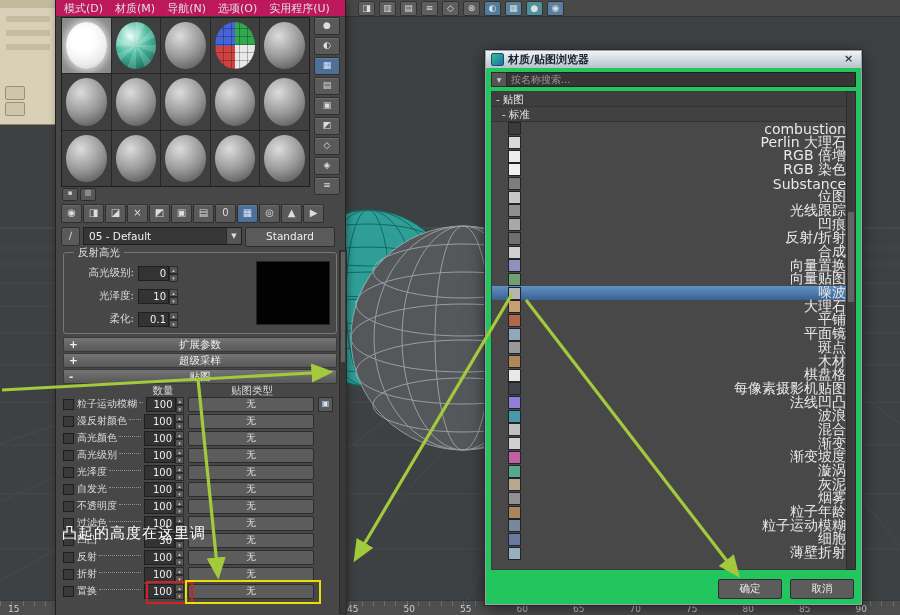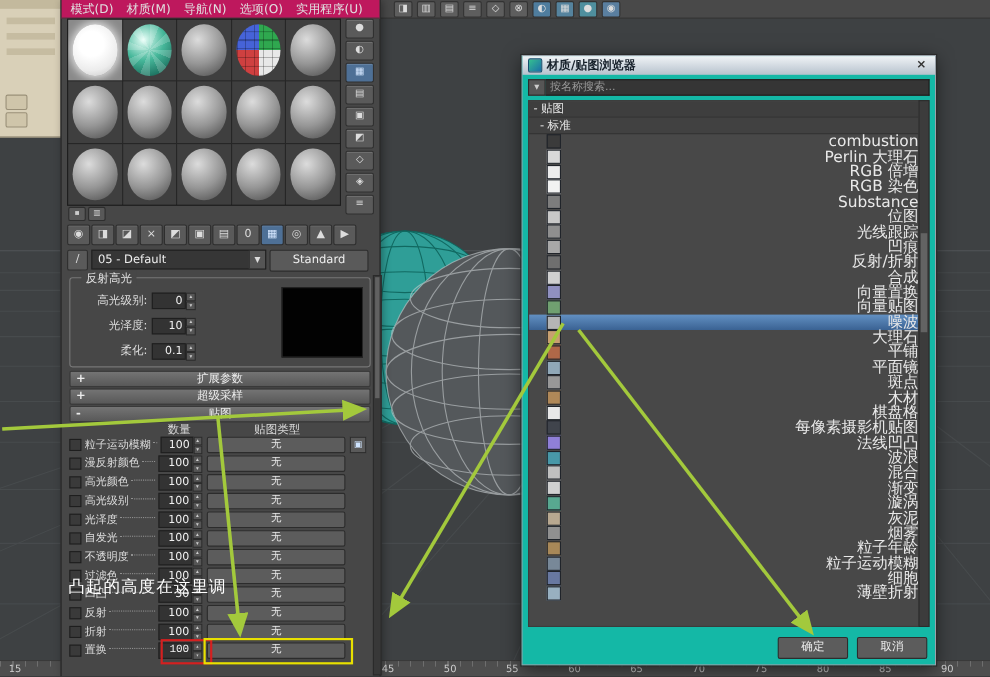--- a/index.html
+++ b/index.html
@@ -89,21 +89,21 @@
   .chk{width:9px;height:9px;background:#3a3a3a;border:1px solid #1e1e1e;margin-right:3px;flex:none;}
   .mlabel{max-width:62px;white-space:nowrap;overflow:hidden;flex:none;}
   .leader{flex:1;border-bottom:1px dotted #909090;margin:0 3px 4px 2px;min-width:4px;}
   .none-btn{width:124px;height:13px;background:#5c5c5c;border:1px solid #2c2c2c;border-radius:2px;
     color:#e8e8e8;font-size:9.5px;line-height:12px;text-align:center;margin-left:4px;flex:none;}
   .lock-btn{position:absolute;left:255px;top:1px;width:13px;height:13px;background:#5a5a5a;
     border:1px solid #2c2c2c;font-size:8px;line-height:12px;text-align:center;color:#cfe4ff;}
   .me-scrollbar{position:absolute;left:283px;top:250px;width:6px;height:362px;background:#383838;border:1px solid #2a2a2a;}
   .me-scrollbar .thumb{margin:1px;width:4px;height:110px;background:#616161;}
   
-  #browser{position:absolute;left:474px;top:50px;width:375px;height:553px;background:#14b8a6;
+  #browser{position:absolute;left:485px;top:50px;width:375px;height:553px;background:#22c55e;
     border:1px solid #99a1aa;outline:1px solid #2a2a2a;z-index:20;
     box-shadow:0 4px 16px rgba(0,0,0,.55);}
   .titlebar{height:17px;background:linear-gradient(#f0f3f6,#b6c2cd);display:flex;align-items:center;
     padding:0 5px;font-size:11px;color:#18222c;font-weight:bold;}
   .logo{width:11px;height:11px;margin-right:4px;background:linear-gradient(135deg,#35c08f,#1b6ea8);
     border:1px solid #15506e;border-radius:2px;flex:none;}
   .tclose{margin-left:auto;width:15px;height:13px;text-align:center;font-size:11px;line-height:12px;color:#333;font-weight:bold;}
   .searchrow{position:absolute;top:21px;left:5px;right:5px;height:15px;display:flex;}
   .search-dd{width:14px;background:#565656;border:1px solid #2b2b2b;color:#ccc;font-size:6px;
     text-align:center;line-height:14px;flex:none;}
@@ -487,21 +487,21 @@
           <div class="chk"></div>
           <div class="mlabel">折射</div>
           <div class="leader"></div>
           <div class="num-field">100</div>
           <div class="spin">
             <span>▴</span>
             <span>▾</span>
           </div>
           <div class="none-btn">无</div>
         </div>
-        <div class="map-row" style="top: 583px; font-family: Liberation Mono, monospace;">
+        <div class="map-row" style="top: 583px;">
           <div class="chk"></div>
           <div class="mlabel">置换</div>
           <div class="leader"></div>
           <div class="num-field">100</div>
           <div class="spin">
             <span>▴</span>
             <span>▾</span>
           </div>
           <div class="none-btn">无</div>
         </div>
@@ -615,20 +615,24 @@
         </div>
         <div class="bitem">
           <span class="micon" style="background: rgb(192, 192, 192);"></span>
           <span>混合</span>
         </div>
         <div class="bitem">
           <span class="micon" style="background: rgb(208, 208, 208);"></span>
           <span>渐变</span>
         </div>
         <div class="bitem">
+          <span class="micon" style="background: rgb(192, 96, 160);"></span>
+          <span>渐变坡度</span>
+        </div>
+        <div class="bitem">
           <span class="micon" style="background: rgb(88, 168, 144);"></span>
           <span>漩涡</span>
         </div>
         <div class="bitem">
           <span class="micon" style="background: rgb(184, 168, 144);"></span>
           <span>灰泥</span>
         </div>
         <div class="bitem">
           <span class="micon" style="background: rgb(144, 144, 144);"></span>
           <span>烟雾</span>

